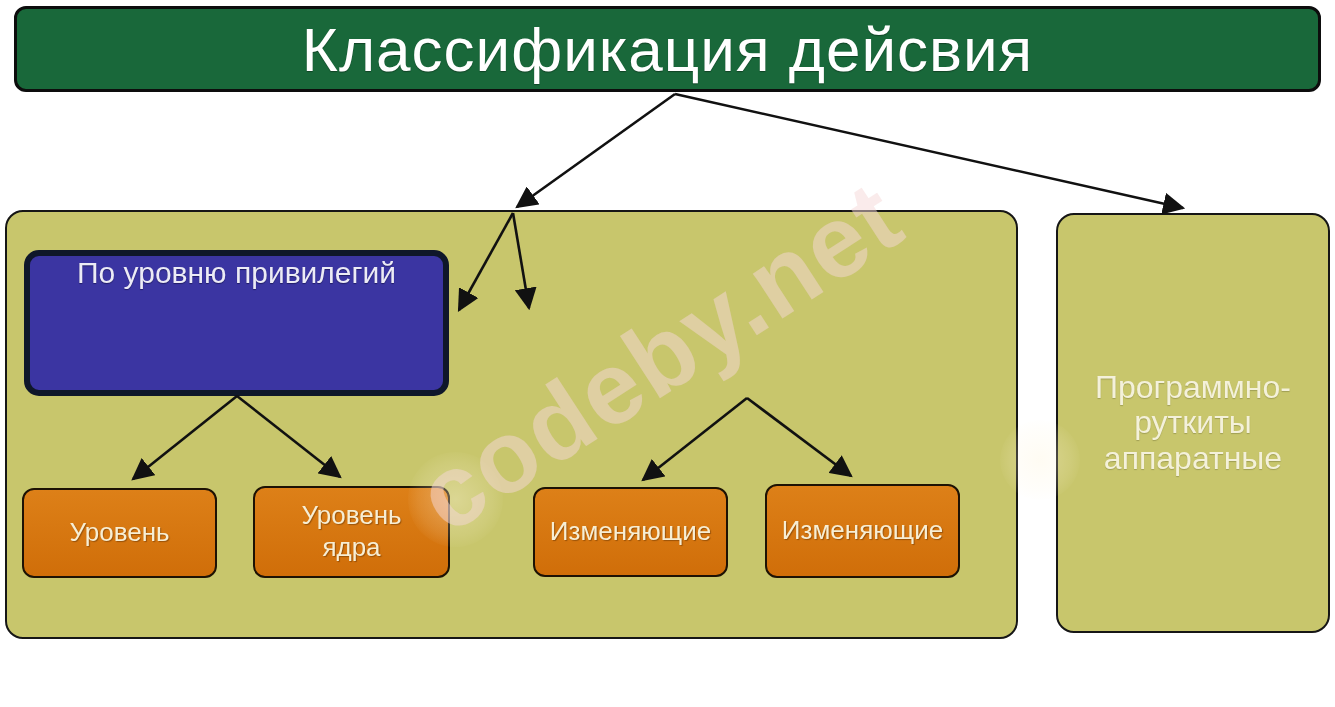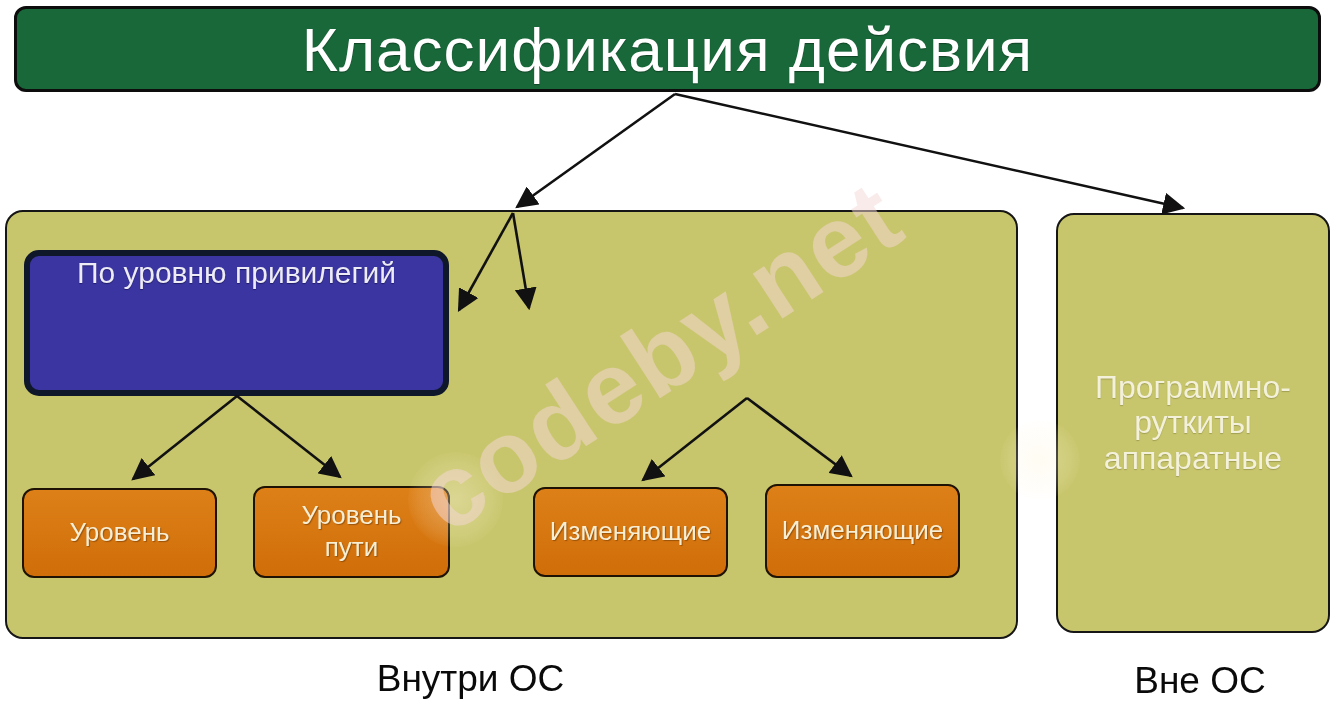--- a/index.html
+++ b/index.html
@@ -162,31 +162,29 @@
 
   <div class="category privileges">
     <span class="category-text">По уровню привилегий</span>
   </div>
 
   <div class="leaf user-level">
     <span class="leaf-line">Уровень</span>
   </div>
   <div class="leaf kernel-level">
     <span class="leaf-line">Уровень</span>
-    <span class="leaf-line">пути</span>
+    <span class="leaf-line">ядра</span>
   </div>
   <div class="leaf exec-paths">
     <span class="leaf-line">Изменяющие</span>
   </div>
   <div class="leaf kernel-objects">
     <span class="leaf-line">Изменяющие</span>
   </div>
 
-  <div class="caption inside">Внутри ОС</div>
-  <div class="caption outside">Вне ОС</div>
 
   <div class="flare f1"></div>
   <div class="flare f2"></div>
 
   <div class="watermark">codeby.net</div>
 
   <svg class="arrows" viewBox="0 0 1335 707" xmlns="http://www.w3.org/2000/svg">
     <defs>
       <marker id="ah" viewBox="0 0 10 10" refX="9" refY="5" markerWidth="8.5" markerHeight="8.5" orient="auto-start-reverse">
         <path d="M 0 0 L 10 5 L 0 10 z" fill="#111111"></path>

